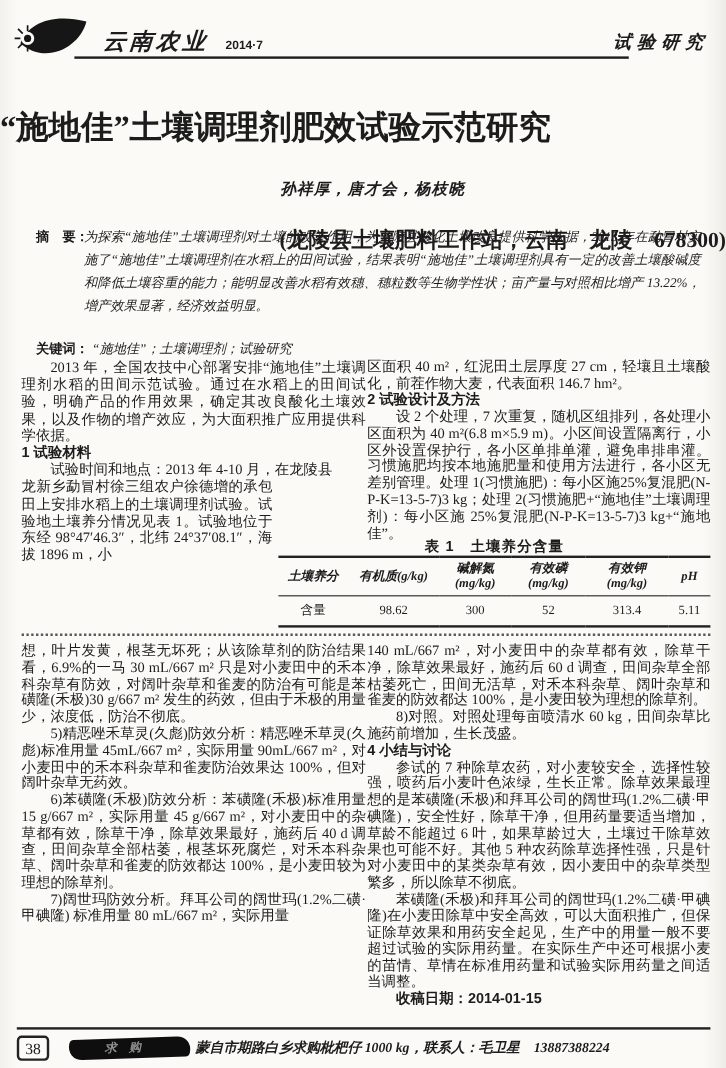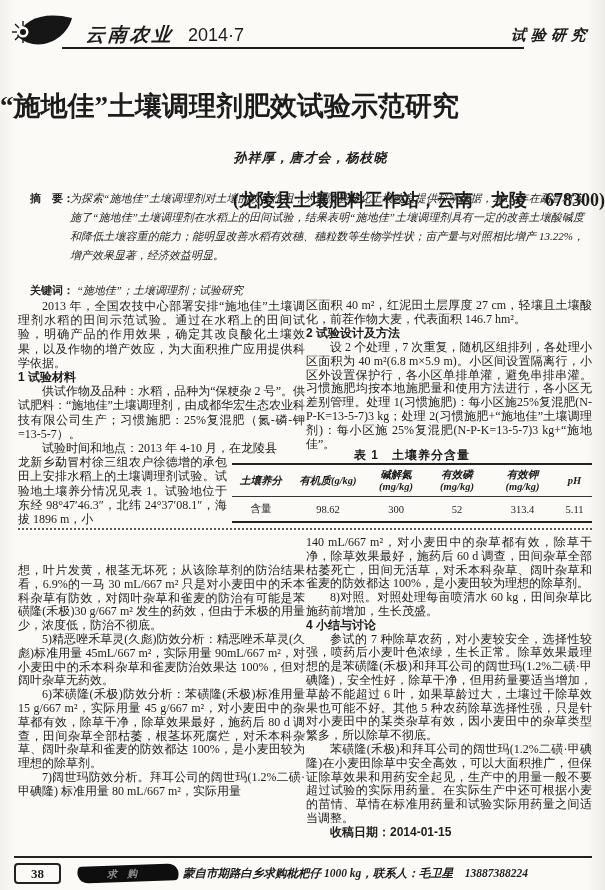--- a/index.html
+++ b/index.html
@@ -7,59 +7,59 @@
   .page{
     position:relative;width:605px;height:890px;
     background:linear-gradient(90deg,#f3f1ec 0%,#fbfaf7 2.5%,#fbfaf7 97%,#eeece6 100%);
     font-family:"Liberation Serif","DejaVu Serif",serif;
     color:#1c1c1c;overflow:hidden;
   }
   
   .logo{position:absolute;left:12px;top:10px;}
   .journal-line{position:absolute;left:86px;top:22px;white-space:nowrap;}
   .journal-name{font-size:19px;font-weight:bold;font-style:italic;letter-spacing:3px;display:inline-block;transform:skewX(-4deg);}
-  .journal-issue{font-size:18px;font-weight:normal;margin-left:14px;font-family:"Liberation Sans","DejaVu Sans",sans-serif;margin-top:48px;}
+  .journal-issue{font-size:10px;font-weight:bold;margin-left:14px;font-family:"Liberation Sans","DejaVu Sans",sans-serif;margin-top:48px;}
   .hdr-rule{position:absolute;left:62px;top:47px;width:462px;height:2px;background:#1d1d1d;}
   .column-header{position:absolute;right:14px;top:26px;font-size:15px;font-weight:bold;font-style:italic;letter-spacing:5px;transform:skewX(-5deg);}
   
   .art-title{position:absolute;left:0;right:0;top:88px;text-align:left;font-size:27px;font-weight:bold;}
   .authors{position:absolute;left:0;right:0;top:149px;text-align:center;font-size:13px;font-style:italic;font-weight:bold;letter-spacing:1px;padding-left:16px;}
   .affiliation{position:absolute;left:0;right:0;top:168px;text-align:right;font-size:18px;font-weight:bold;margin-top:20px;}
   
   .abstract{position:absolute;left:30px;top:189px;width:554px;padding-left:40px;box-sizing:border-box;
     font-size:11px;line-height:19px;font-style:italic;text-align:justify;}
   .ab-label{position:absolute;left:0;top:0;font-style:normal;}
   .keywords{position:absolute;left:30px;top:283px;width:554px;font-size:11px;font-style:italic;}
   .hei{font-weight:bold;font-style:normal;font-family:"Liberation Sans","DejaVu Sans",sans-serif;}
   
   .col{position:absolute;font-size:12px;text-align:justify;}
   .col p{margin:0;}
   .top-left{left:18px;top:299px;width:287px;line-height:14.2px;}
   .top-right{left:306px;top:299px;width:286px;line-height:13.9px;}
-  .bot-left{left:18px;top:536px;width:287px;line-height:13.8px;margin-top:28px;}
+  .bot-left{left:18px;top:536px;width:287px;line-height:13.8px;}
   .bot-right{left:306px;top:536px;width:286px;line-height:13.8px;}
   .indent{text-indent:2em;}
   .nowrap{white-space:nowrap;}
   .narrow{width:209px;}
   .h{font-weight:bold;font-family:"Liberation Sans","DejaVu Sans",sans-serif;}
   .received{font-weight:bold;text-indent:2em;font-family:"Liberation Sans","DejaVu Sans",sans-serif;}
   
   .t1-caption{position:absolute;left:232px;top:447px;width:360px;text-align:center;
     font-size:12px;font-weight:bold;font-family:"Liberation Sans","DejaVu Sans",sans-serif;letter-spacing:1px;}
   .t1{position:absolute;left:232px;top:463px;}
   .t1 table{border-collapse:collapse;width:360px;border-top:2px solid #222;border-bottom:2px solid #222;}
   .t1 th,.t1 td{text-align:center;vertical-align:middle;padding:0;}
   .t1 th{font-size:10.5px;font-weight:bold;height:31px;line-height:11.5px;border-bottom:1px solid #333;font-style:italic;}
   .t1 td{font-size:10.5px;height:24px;}
   .unit{display:block;}
   
   .dotted-rule{position:absolute;left:18px;top:528px;width:574px;border-top:2px dotted #5a5a5a;}
   .footer-rule{position:absolute;left:14px;top:856px;width:578px;height:2px;background:#222;}
   .footer{position:absolute;left:14px;top:861px;width:578px;height:24px;display:flex;align-items:center;}
-  .page-num{border:2px solid #222;border-radius:4px;padding:0 15px;font-size:13px;font-weight:bold;line-height:17px;}
+  .page-num{border:2px solid #222;border-radius:4px;padding:0 5px;font-size:13px;font-weight:normal;line-height:17px;}
   .ad-ribbon{width:102px;height:17px;margin-left:16px;background:#0e0e0e;
     border-radius:3px 14px 3px 14px;transform:skewX(-14deg) rotate(-2deg);
     color:#8f8f8f;text-align:center;font-size:10px;font-weight:bold;letter-spacing:10px;line-height:17px;
     font-family:"Liberation Sans","DejaVu Sans",sans-serif;}
   .ad-text{margin-left:4px;font-size:11.5px;font-weight:bold;font-style:italic;white-space:nowrap;}
 </style>
 </head>
 <body>
 
 <div class="page">
@@ -94,21 +94,20 @@
     <span>为探索“施地佳”土壤调理剂对土壤的改善作用，为龙陵县酸化土壤改良提供科学依据，2013 年在勐冒村实施了“施地佳”土壤调理剂在水稻上的田间试验，结果表明“施地佳”土壤调理剂具有一定的改善土壤酸碱度和降低土壤容重的能力；能明显改善水稻有效穗、穗粒数等生物学性状；亩产量与对照相比增产 13.22%，增产效果显著，经济效益明显。</span>
   </div>
   <div class="keywords">
     <span class="hei">关键词：</span>
     <span>“施地佳”；土壤调理剂；试验研究</span>
   </div>
 
   <div class="col top-left">
     <p class="indent">2013 年，全国农技中心部署安排“施地佳”土壤调理剂水稻的田间示范试验。通过在水稻上的田间试验，明确产品的作用效果，确定其改良酸化土壤效果，以及作物的增产效应，为大面积推广应用提供科学依据。</p>
     <p class="h">1 试验材料</p>
-    <p class="indent">供试作物及品种：水稻，品种为“保粳杂 2 号”。供试肥料：“施地佳”土壤调理剂，由成都华宏生态农业科技有限公司生产；习惯施肥：25%复混肥（氮-磷-钾=13-5-7）。</p>
     <p class="indent nowrap">试验时间和地点：2013 年 4-10 月，在龙陵县</p>
     <p class="narrow">龙新乡勐冒村徐三组农户徐德增的承包田上安排水稻上的土壤调理剂试验。试验地土壤养分情况见表 1。试验地位于东经 98°47′46.3″，北纬 24°37′08.1″，海拔 1896 m，小</p>
   </div>
 
   <div class="col top-right">
     <p>区面积 40 m²，红泥田土层厚度 27 cm，轻壤且土壤酸化，前茬作物大麦，代表面积 146.7 hm²。</p>
     <p class="h">2 试验设计及方法</p>
     <p class="indent">设 2 个处理，7 次重复，随机区组排列，各处理小区面积为 40 m²(6.8 m×5.9 m)。小区间设置隔离行，小区外设置保护行，各小区单排单灌，避免串排串灌。习惯施肥均按本地施肥量和使用方法进行，各小区无差别管理。处理 1(习惯施肥)：每小区施25%复混肥(N-P-K=13-5-7)3 kg；处理 2(习惯施肥+“施地佳”土壤调理剂)：每小区施 25%复混肥(N-P-K=13-5-7)3 kg+“施地佳”。</p>
   </div>
 
@@ -144,21 +143,21 @@
         </tr>
       </tbody>
     </table>
   </div>
 
   <div class="dotted-rule"></div>
 
   <div class="col bot-left">
     <p>想，叶片发黄，根茎无坏死；从该除草剂的防治结果看，6.9%的一马 30 mL/667 m² 只是对小麦田中的禾本科杂草有防效，对阔叶杂草和雀麦的防治有可能是苯磺隆(禾极)30 g/667 m² 发生的药效，但由于禾极的用量少，浓度低，防治不彻底。</p>
     <p class="indent">5)精恶唑禾草灵(久彪)防效分析：精恶唑禾草灵(久彪)标准用量 45mL/667 m²，实际用量 90mL/667 m²，对小麦田中的禾本科杂草和雀麦防治效果达 100%，但对阔叶杂草无药效。</p>
-    <p class="indent">6)苯磺隆(禾极)防效分析：苯磺隆(禾极)标准用量 15 g/667 m²，实际用量 45 g/667 m²，对小麦田中的杂草都有效，除草干净，除草效果最好，施药后 80 d 调查，田间杂草全部枯萎，根茎坏死腐烂，对禾本科杂草、阔叶杂草和雀麦的防效都达 100%，是小麦田较为理想的除草剂。</p>
+    <p class="indent">6)苯磺隆(禾极)防效分析：苯磺隆(禾极)标准用量 15 g/667 m²，实际用量 45 g/667 m²，对小麦田中的杂草都有效，除草干净，除草效果最好，施药后 40 d 调查，田间杂草全部枯萎，根茎坏死腐烂，对禾本科杂草、阔叶杂草和雀麦的防效都达 100%，是小麦田较为理想的除草剂。</p>
     <p class="indent">7)阔世玛防效分析。拜耳公司的阔世玛(1.2%二磺·甲碘隆) 标准用量 80 mL/667 m²，实际用量</p>
   </div>
 
   <div class="col bot-right">
     <p>140 mL/667 m²，对小麦田中的杂草都有效，除草干净，除草效果最好，施药后 60 d 调查，田间杂草全部枯萎死亡，田间无活草，对禾本科杂草、阔叶杂草和雀麦的防效都达 100%，是小麦田较为理想的除草剂。</p>
     <p class="indent">8)对照。对照处理每亩喷清水 60 kg，田间杂草比施药前增加，生长茂盛。</p>
     <p class="h">4 小结与讨论</p>
     <p class="indent">参试的 7 种除草农药，对小麦较安全，选择性较强，喷药后小麦叶色浓绿，生长正常。除草效果最理想的是苯磺隆(禾极)和拜耳公司的阔世玛(1.2%二磺·甲碘隆)，安全性好，除草干净，但用药量要适当增加，草龄不能超过 6 叶，如果草龄过大，土壤过干除草效果也可能不好。其他 5 种农药除草选择性强，只是针对小麦田中的某类杂草有效，因小麦田中的杂草类型繁多，所以除草不彻底。</p>
     <p class="indent">苯磺隆(禾极)和拜耳公司的阔世玛(1.2%二磺·甲碘隆)在小麦田除草中安全高效，可以大面积推广，但保证除草效果和用药安全起见，生产中的用量一般不要超过试验的实际用药量。在实际生产中还可根据小麦的苗情、草情在标准用药量和试验实际用药量之间适当调整。</p>
     <p class="received">收稿日期：2014-01-15</p>

